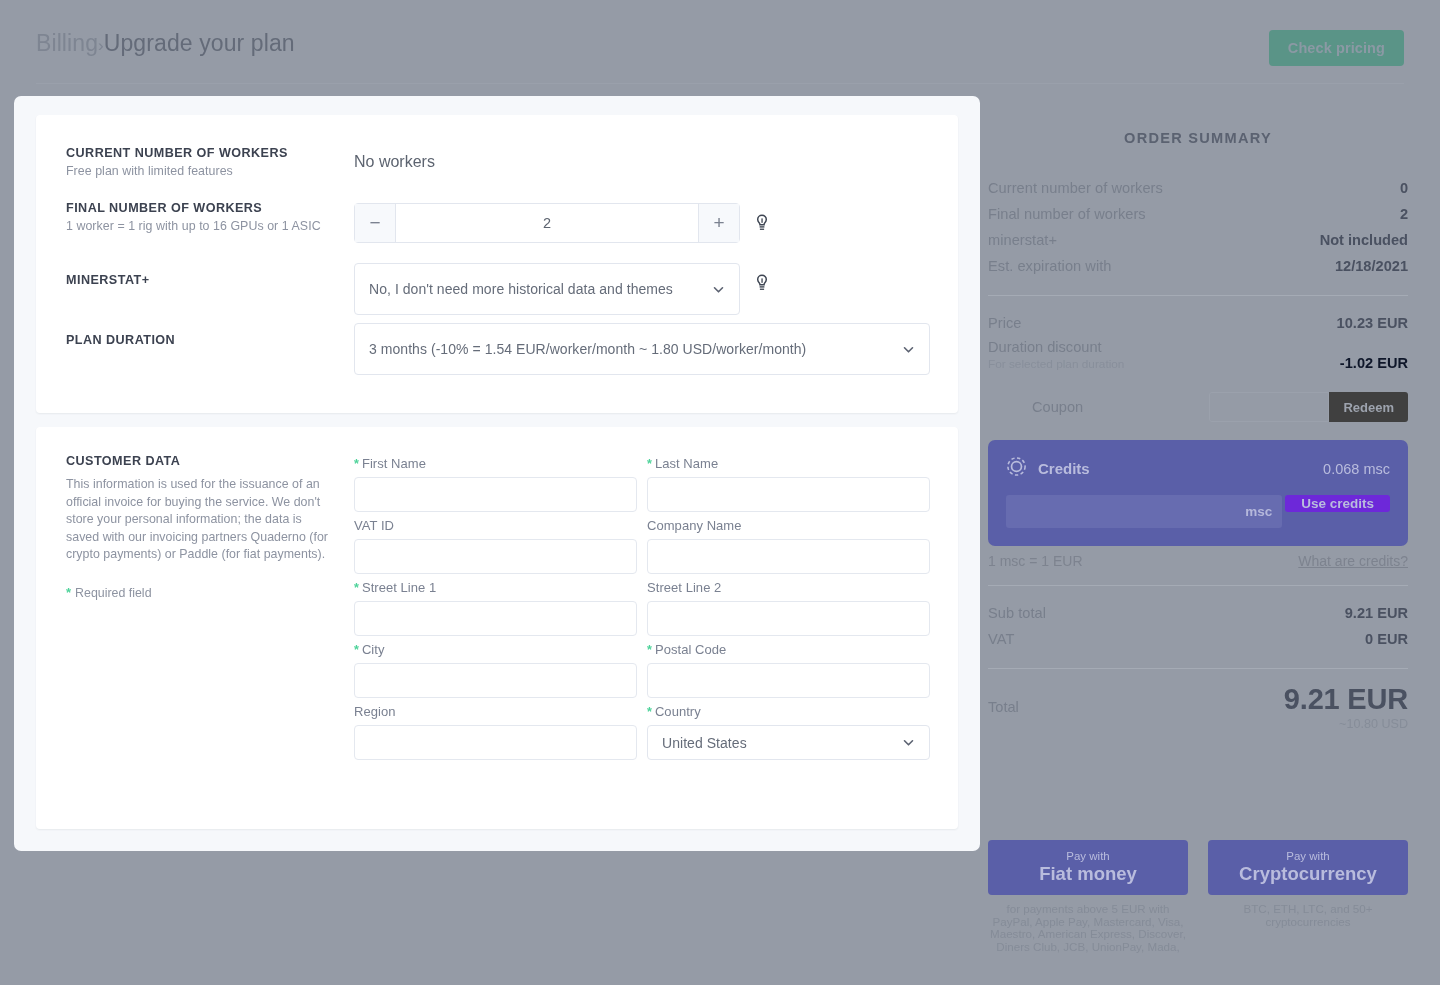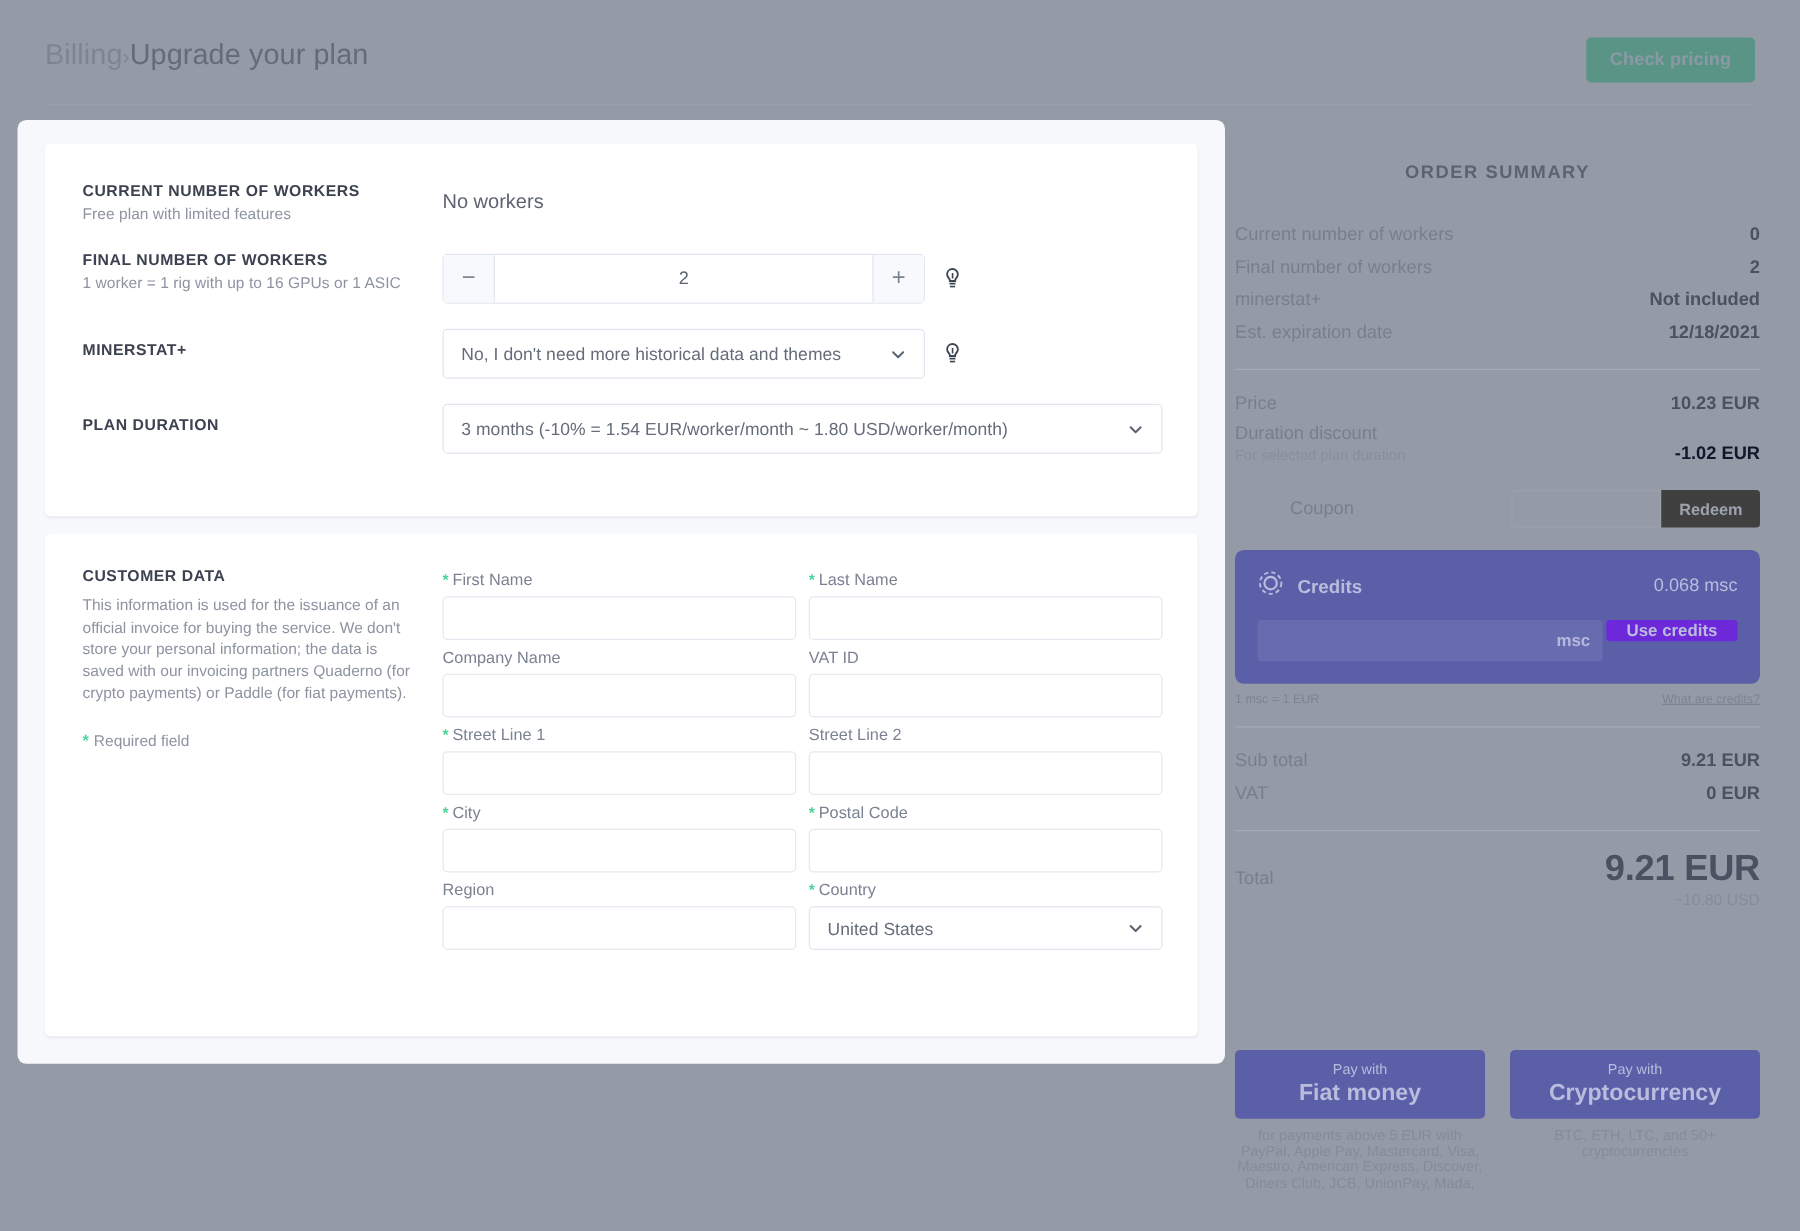--- a/index.html
+++ b/index.html
@@ -88,21 +88,21 @@
   .step-btn.plus { border-right: none; border-left: 1px solid #e2e6ee; }
   .step-val {
     flex: 1; display: flex; align-items: center; justify-content: center;
     font-size: 14.5px; color: #5d6470; border: none; text-align: center;
     background: transparent; font-family: "Liberation Sans", sans-serif;
   }
 
   .select-box {
     position: absolute; background: #fff;
     border: 1px solid #e2e6ee; border-radius: 4px;
-    height: 40px; display: flex; align-items: center;
+    height: 52px; display: flex; align-items: center;
     padding: 0 14px; cursor: pointer;
   }
   .select-box .sel-text {
     flex: 1; font-size: 14px; color: #656c79; letter-spacing: .05px;
   }
   .chev {
     width: 13px; height: 13px; flex: none; margin-left: 8px;
   }
   .chev svg { display: block; }
 
@@ -206,21 +206,21 @@
   }
   .credits-unit { font-size: 13.5px; font-weight: 700; color: #b5b8db; }
   .use-credits-btn {
     background: #6d28d9; color: #b9bcdd; border: none;
     padding: 0 16px; height: 17px; border-radius: 3px; cursor: pointer;
     font-size: 13.5px; font-weight: 700; margin-left: 3px;
     font-family: "Liberation Sans", sans-serif;
   }
   .credits-foot {
     display: flex; justify-content: space-between; align-items: center;
-    margin-top: 7px; font-size: 10px; color: #7d838f;
+    margin-top: 7px; font-size: 14px; color: #7d838f;
   }
   .credits-foot a { color: #7d838f; text-decoration: underline; cursor: pointer; }
 
   .total-row {
     display: flex; justify-content: space-between; align-items: flex-start;
     margin-top: 4px;
   }
   .total-k { font-size: 14.6px; color: #787f8c; padding-top: 16px; }
   .total-v { text-align: right; }
   .total-main { font-size: 29px; font-weight: 700; color: #4a5161; letter-spacing: -.2px;}
@@ -341,28 +341,28 @@
       <div class="field">
         <div class="field-label">
             <span class="ast-lbl">*</span>
             <span>Last Name</span>
           </div>
         <input value="" style="">
       </div>
 
       <div class="field">
         <div class="field-label">
+            <span>VAT ID</span>
+          </div>
+        <input value="" style="">
+      </div>
+
+      <div class="field">
+        <div class="field-label">
             <span>Company Name</span>
-          </div>
-        <input value="" style="">
-      </div>
-
-      <div class="field">
-        <div class="field-label">
-            <span>VAT ID</span>
           </div>
         <input value="" style="">
       </div>
 
       <div class="field">
         <div class="field-label">
             <span class="ast-lbl">*</span>
             <span>Street Line 1</span>
           </div>
         <input value="" style="">
@@ -425,21 +425,21 @@
   </div>
   <div class="sum-row">
     <span class="k">Final number of workers</span>
     <span class="v">2</span>
   </div>
   <div class="sum-row">
     <span class="k">minerstat+</span>
     <span class="v">Not included</span>
   </div>
   <div class="sum-row">
-    <span class="k">Est. expiration date</span>
+    <span class="k">Est. expiration with</span>
     <span class="v">12/18/2021</span>
   </div>
 
   <div class="divider"></div>
 
   <div class="sum-row">
     <span class="k">Price</span>
     <span class="v">10.23 EUR</span>
   </div>
 

